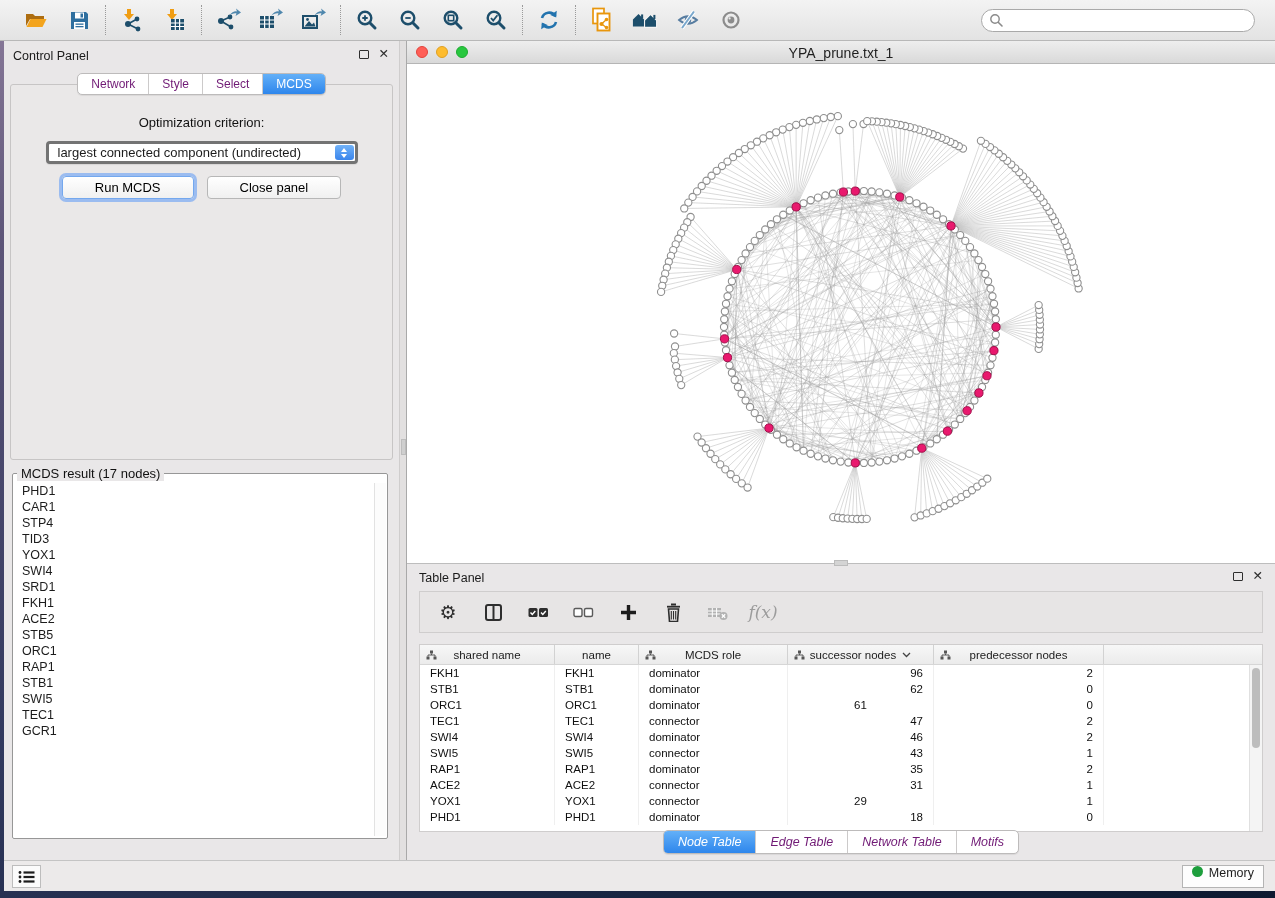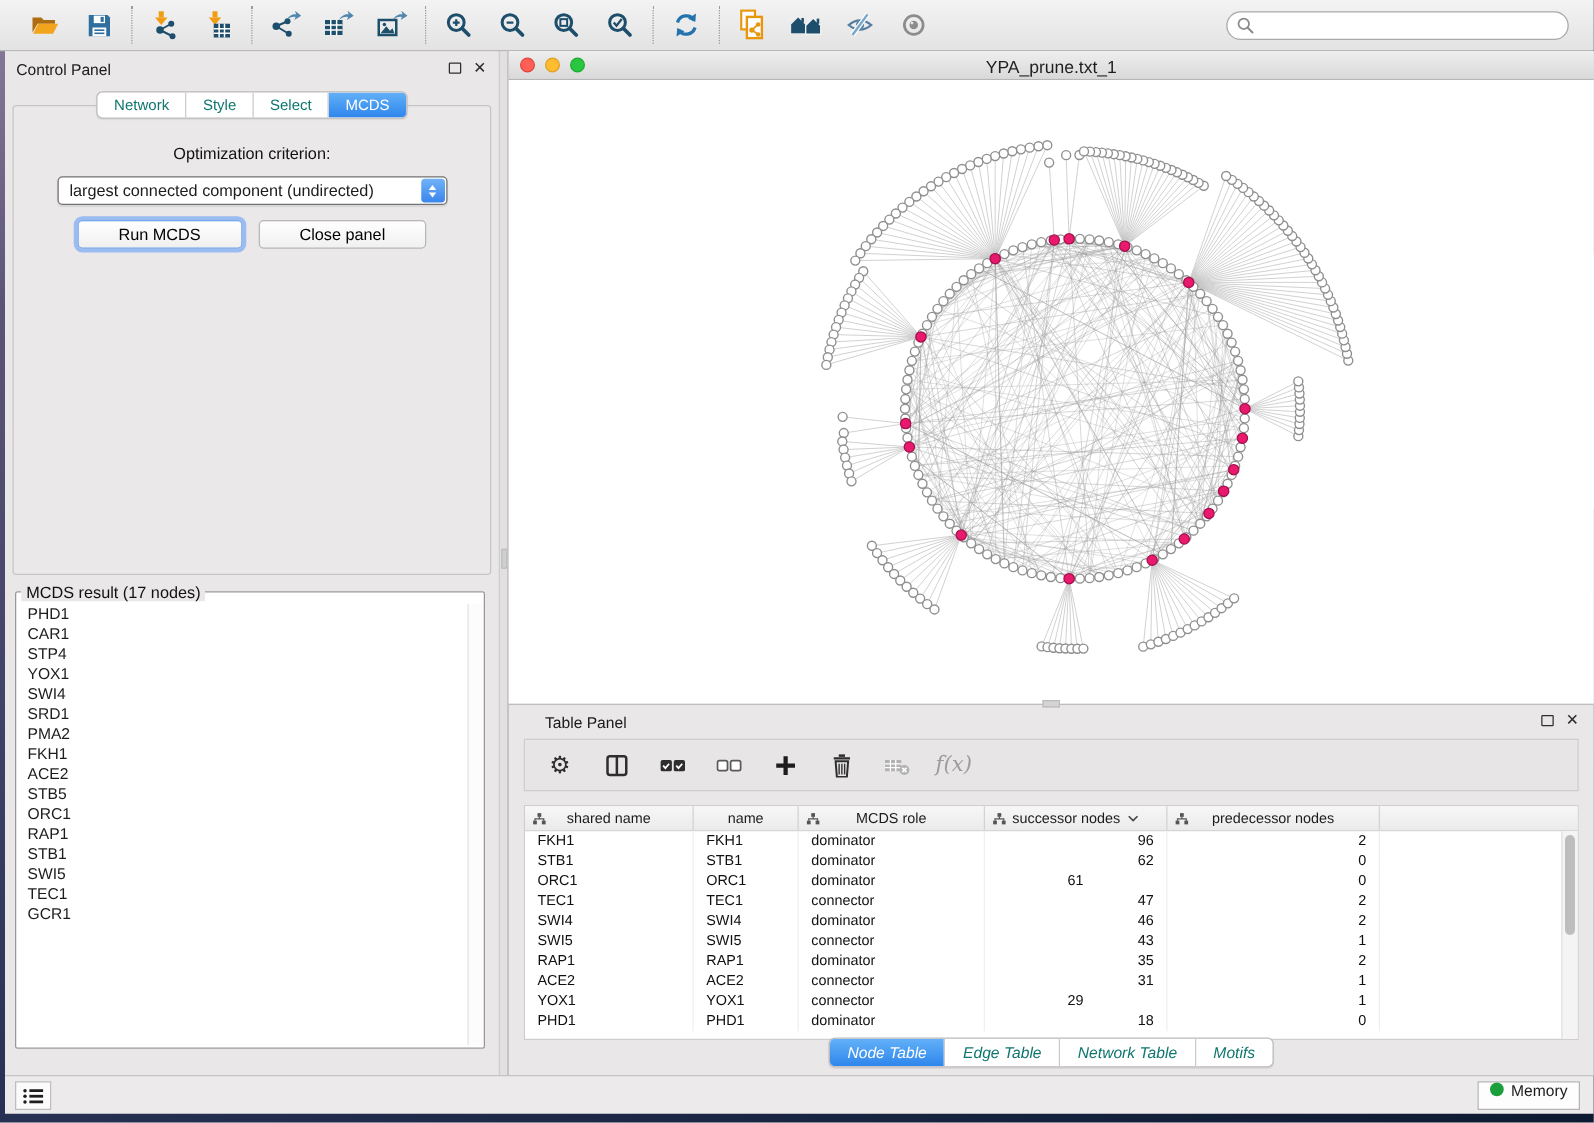--- a/index.html
+++ b/index.html
@@ -23,28 +23,28 @@
   .workspace { position:absolute; left:4px; top:41px; width:1271px; height:819px; background:#e9e7e8; }
   
   .control-panel { position:absolute; left:0; top:0; width:395px; height:819px; background:#e9e7e8; }
   .cp-header { position:absolute; left:0; top:0; right:0; height:28px; }
   .panel-title { position:absolute; left:9px; top:8px; font-size:12.5px; color:#1a1a1a; }
   .float-ic { position:absolute; top:9px; width:10px; height:9px; border:1.6px solid #2e2e2e; border-radius:1px; cursor:pointer; }
   .close-ic { position:absolute; top:5px; font-size:12.5px; font-weight:bold; color:#2e2e2e; cursor:pointer; }
   .cp-header .float-ic { right:30px; } .cp-header .close-ic { right:10px; }
   .seg { display:inline-flex; background:#fff; border:1px solid #bdbbbb; border-radius:5px; overflow:hidden;
     box-shadow:0 1px 1px rgba(0,0,0,.07); }
-  .seg-tab { padding:3px 13px; font-size:12px; color:#0f766e; border-left:1px solid #cccaca; cursor:pointer; white-space:nowrap; }
+  .seg-tab { padding:3px 13px; font-size:12px; color:#701a75; border-left:1px solid #cccaca; cursor:pointer; white-space:nowrap; }
   .seg-tab:first-child { border-left:none; }
   .seg-tab.selected { background:linear-gradient(#63b0f8,#2e86ec); color:#fff; }
   .cp-tabs-row { position:absolute; left:0; right:0; top:32px; text-align:center; z-index:3; }
   .cp-body { position:absolute; left:6px; right:6px; top:43px; height:376px; background:#eae8e8;
     border:1px solid #c7c5c5; border-radius:3px; }
   .crit-label { text-align:center; margin-top:30px; font-size:13px; color:#111; }
-  .selectbox { width:312px; height:23px; margin:11px auto 0; background:#fff; border:1px solid #737373;
+  .selectbox { width:312px; height:23px; margin:11px auto 0; background:#fff; border:3px solid #737373;
     border-radius:4px; position:relative; display:flex; align-items:center; padding-left:9px;
     font-size:13px; cursor:pointer; box-shadow:0 1px 1px rgba(0,0,0,.08); }
   .stepper { position:absolute; right:1px; top:1px; bottom:1px; width:19px; border-radius:3px;
     background:linear-gradient(#71b2f8,#3a85ec); display:flex; flex-direction:column;
     align-items:center; justify-content:center; gap:2px; }
   .arr-up { width:0; height:0; border-left:3.5px solid transparent; border-right:3.5px solid transparent; border-bottom:4.5px solid #fff; }
   .arr-dn { width:0; height:0; border-left:3.5px solid transparent; border-right:3.5px solid transparent; border-top:4.5px solid #fff; }
   .btn-row { display:flex; justify-content:center; gap:13px; margin-top:12px; }
   .btn { background:linear-gradient(#ffffff,#f0f0f0); border:1px solid #b7b7b7; border-radius:4px;
     font-size:13px; padding:3px 32px; cursor:pointer; font-family:inherit; }
@@ -67,21 +67,21 @@
   .traffic { position:absolute; left:9px; top:5px; display:flex; gap:8px; }
   .tl { width:12px; height:12px; border-radius:50%; cursor:pointer; }
   .tl.red { background:#ff5f57; border:1px solid #e2443c; }
   .tl.yel { background:#febc2e; border:1px solid #dfa023; }
   .tl.grn { background:#28c73f; border:1px solid #1eab31; }
   .net-title { position:absolute; left:0; right:0; top:4px; text-align:center; font-size:14px; color:#1f1f1f; }
   .net-canvas { position:absolute; left:0; top:23px; width:868px; height:499px; background:#fff; cursor:default; }
   .h-handle { position:absolute; left:427px; top:516px; width:14px; height:6px; background:#d4d4d4; border:1px solid #bcbcbc; cursor:row-resize; }
   
   .table-panel { position:absolute; left:0; top:522px; width:868px; height:297px; background:#e9e7e8; border-top:1px solid #bdbdbd; }
-  .tp-header { position:absolute; left:17px; top:0; right:0; height:24px; }
+  .tp-header { position:absolute; left:0; top:0; right:0; height:24px; }
   .tp-header .panel-title { top:7px; left:12px; }
   .tp-header .float-ic { right:32px; top:8px; } .tp-header .close-ic { right:12px; top:4px; }
   .tp-toolbar { position:absolute; left:12px; right:12px; top:27px; height:42px; background:#e7e5e5;
     border:1px solid #cfcdcd; display:flex; align-items:center; gap:21px; padding-left:16px; }
   .tp-tbtn { width:24px; height:24px; display:flex; align-items:center; justify-content:center; cursor:pointer; }
   .tp-tbtn.disabled { cursor:default; }
   .gear-glyph { font-size:19px; color:#2e2e2e; line-height:1; }
   .fx-glyph { font-family:"DejaVu Serif","Liberation Serif",serif; font-style:italic; font-size:17px; color:#9c9c9c; }
   .tblwrap { position:absolute; left:12px; right:12px; top:80px; height:188px; background:#fff; border:1px solid #cfcdcd; }
   .tbl-header { display:flex; height:20px; background:linear-gradient(#f7f7f7,#ebebeb); border-bottom:1px solid #d6d6d6; }
@@ -292,24 +292,24 @@
         <button class="btn focused">Run MCDS</button>
         <button class="btn">Close panel</button>
       </div>
     </div>
     <fieldset class="mcds-box">
       <legend>MCDS result (17 nodes)</legend>
       <div class="mcds-list" id="mcds-list">
           <div class="mcds-item">PHD1</div>
           <div class="mcds-item">CAR1</div>
           <div class="mcds-item">STP4</div>
+          <div class="mcds-item">TID3</div>
           <div class="mcds-item">YOX1</div>
           <div class="mcds-item">SWI4</div>
           <div class="mcds-item">SRD1</div>
-          <div class="mcds-item">PMA2</div>
           <div class="mcds-item">FKH1</div>
           <div class="mcds-item">ACE2</div>
           <div class="mcds-item">STB5</div>
           <div class="mcds-item">ORC1</div>
           <div class="mcds-item">RAP1</div>
           <div class="mcds-item">STB1</div>
           <div class="mcds-item">SWI5</div>
           <div class="mcds-item">TEC1</div>
           <div class="mcds-item">GCR1</div>
         </div>

